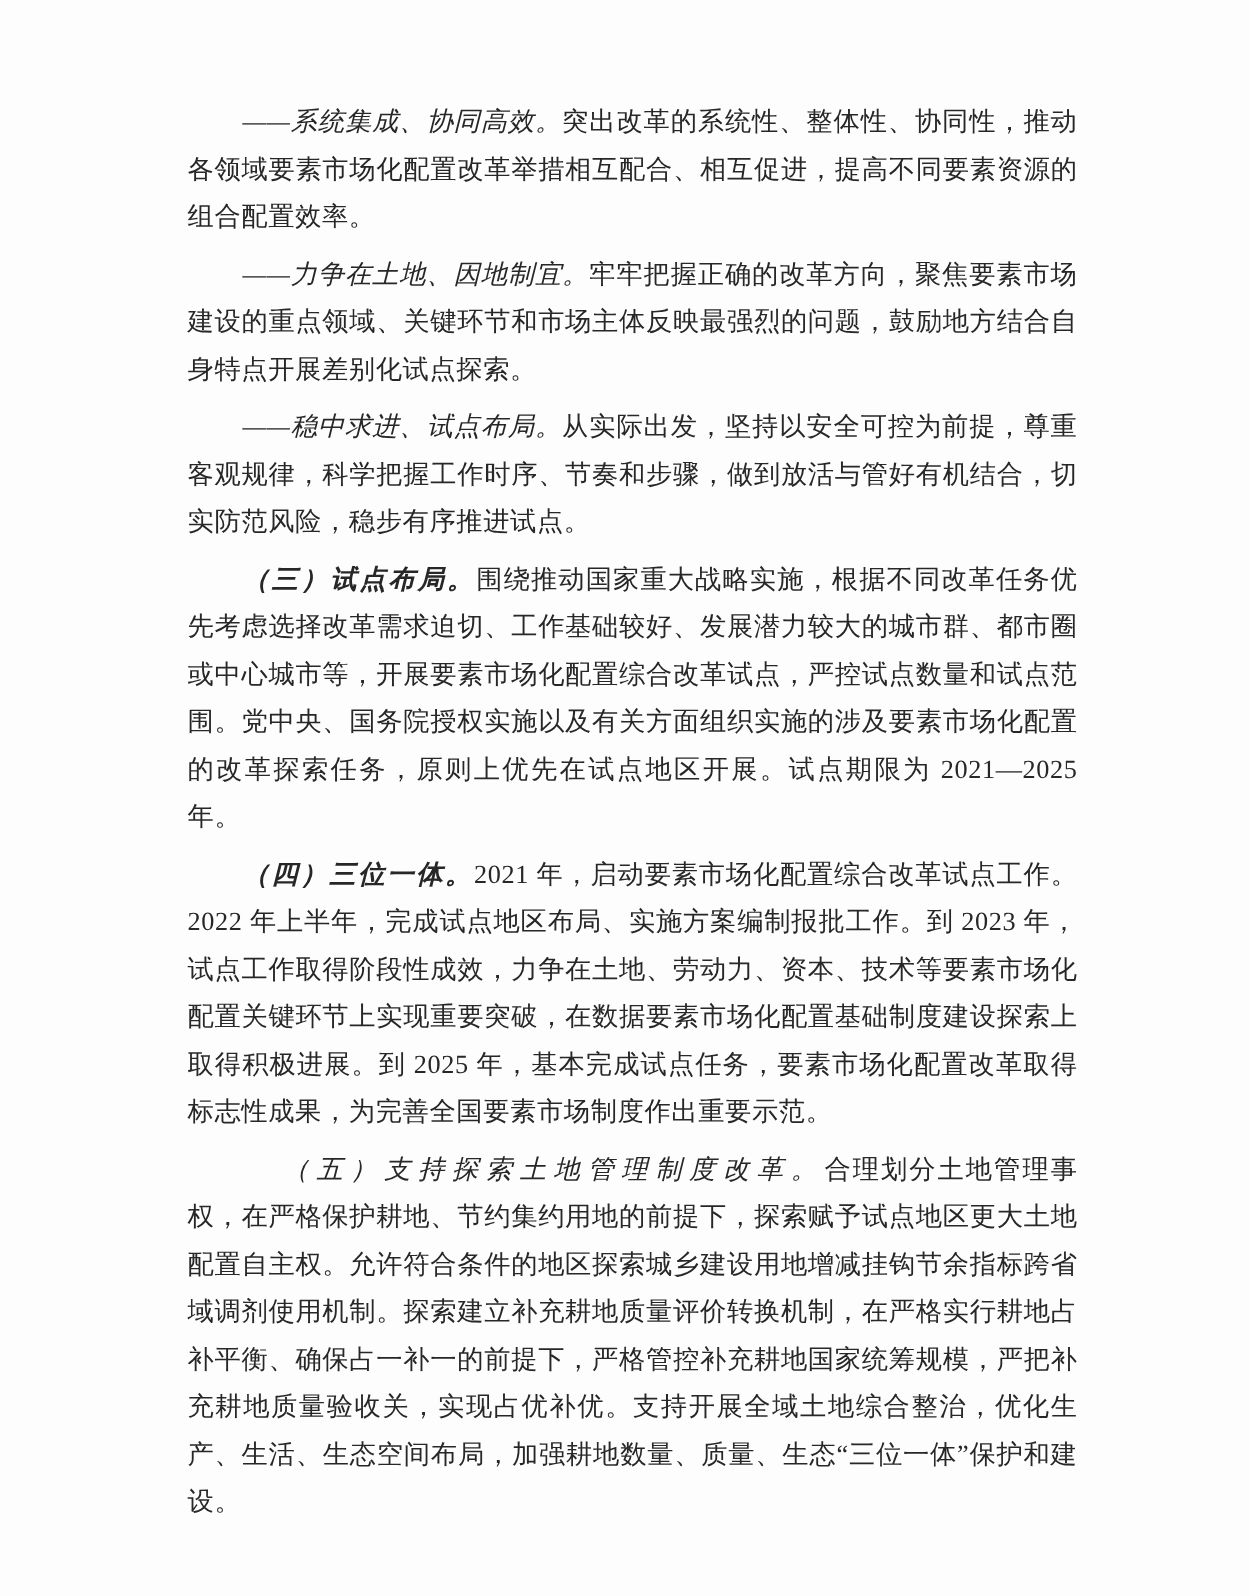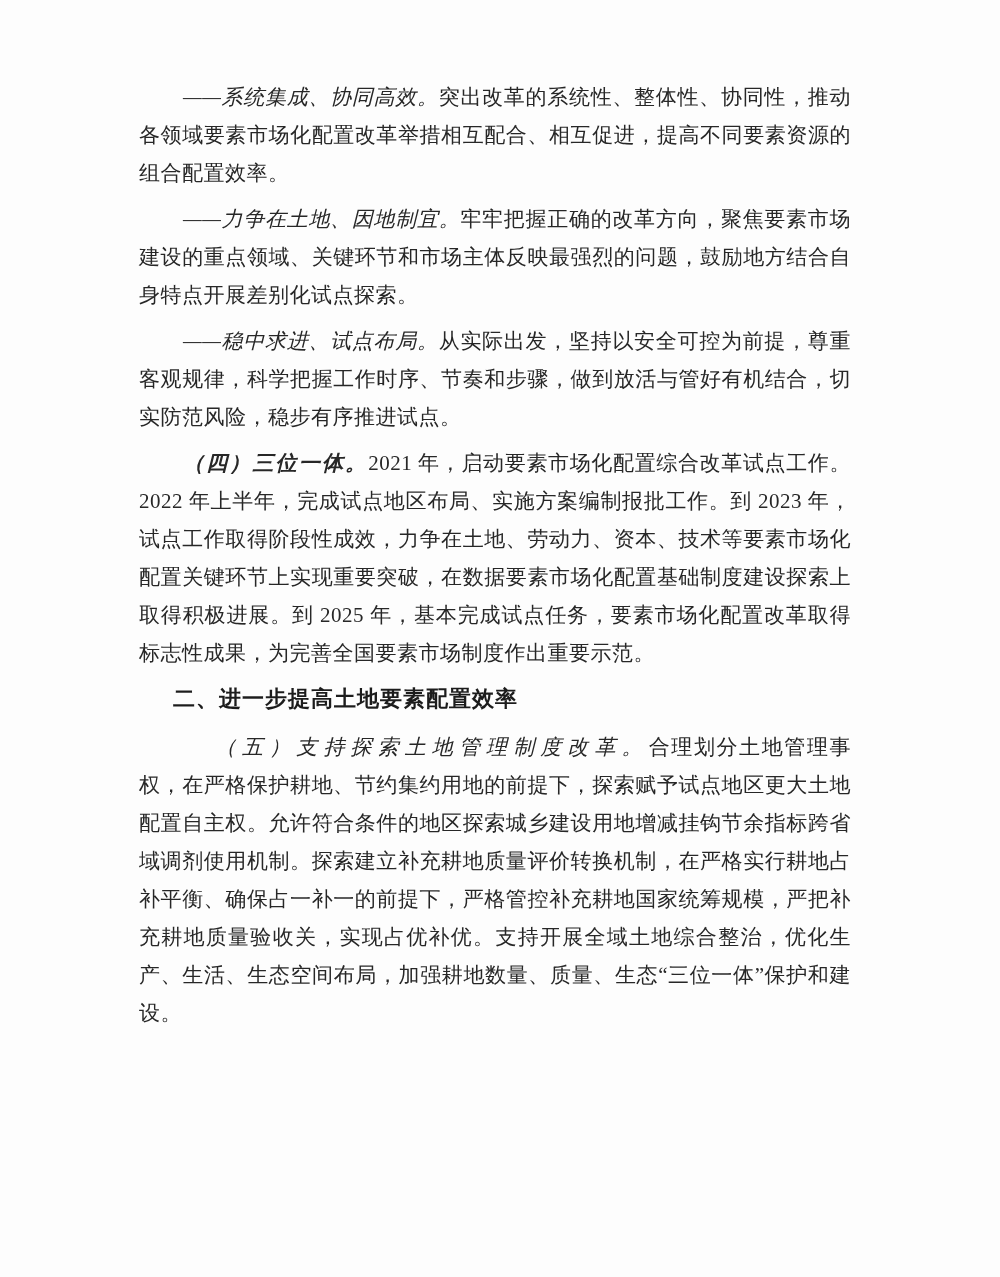--- a/index.html
+++ b/index.html
@@ -17,21 +17,21 @@
   .doc-page {
     position: absolute;
     left: 0;
     top: 0;
     width: 1000px;
     height: 1277px;
     background: #fdfdfd;
   }
   .doc-body {
     position: absolute;
-    left: 139px;
+    left: 150px;
     top: 78px;
     width: 712px;
   }
   .para {
     font-family: "Liberation Serif", serif;
     font-size: 21px;
     line-height: 38px;
     color: #272727;
     text-align: justify;
     text-indent: 44px;
@@ -67,21 +67,21 @@
 
 <div class="doc-page">
   <div class="doc-body">
 
     <p class="para"><span class="kai">——系统集成、协同高效。</span><span>突出改革的系统性、整体性、协同性，推动各领域要素市场化配置改革举措相互配合、相互促进，提高不同要素资源的组合配置效率。</span></p>
 
     <p class="para"><span class="kai">——力争在土地、因地制宜。</span><span>牢牢把握正确的改革方向，聚焦要素市场建设的重点领域、关键环节和市场主体反映最强烈的问题，鼓励地方结合自身特点开展差别化试点探索。</span></p>
 
     <p class="para"><span class="kai">——稳中求进、试点布局。</span><span>从实际出发，坚持以安全可控为前提，尊重客观规律，科学把握工作时序、节奏和步骤，做到放活与管好有机结合，切实防范风险，稳步有序推进试点。</span></p>
 
+    <p class="para"><span class="kai lead-bold">（三）试点布局。</span><span>围绕推动国家重大战略实施，根据不同改革任务优先考虑选择改革需求迫切、工作基础较好、发展潜力较大的城市群、都市圈或中心城市等，开展要素市场化配置综合改革试点，严控试点数量和试点范围。党中央、国务院授权实施以及有关方面组织实施的涉及要素市场化配置的改革探索任务，原则上优先在试点地区开展。试点期限为 2021—2025 年。</span></p>
 
     <p class="para"><span class="kai lead-bold">（四）三位一体。</span><span>2021 年，启动要素市场化配置综合改革试点工作。2022 年上半年，完成试点地区布局、实施方案编制报批工作。到 2023 年，试点工作取得阶段性成效，力争在土地、劳动力、资本、技术等要素市场化配置关键环节上实现重要突破，在数据要素市场化配置基础制度建设探索上取得积极进展。到 2025 年，基本完成试点任务，要素市场化配置改革取得标志性成果，为完善全国要素市场制度作出重要示范。</span></p>
 
-    <h2 class="section-heading">二、进一步提高土地要素配置效率</h2>
 
     <p class="para"><span class="kai lead-wide">（五）支持探索土地管理制度改革。</span><span>合理划分土地管理事权，在严格保护耕地、节约集约用地的前提下，探索赋予试点地区更大土地配置自主权。允许符合条件的地区探索城乡建设用地增减挂钩节余指标跨省域调剂使用机制。探索建立补充耕地质量评价转换机制，在严格实行耕地占补平衡、确保占一补一的前提下，严格管控补充耕地国家统筹规模，严把补充耕地质量验收关，实现占优补优。支持开展全域土地综合整治，优化生产、生活、生态空间布局，加强耕地数量、质量、生态“三位一体”保护和建设。</span></p>
 
   </div>
 </div>
 
 </body></html>

